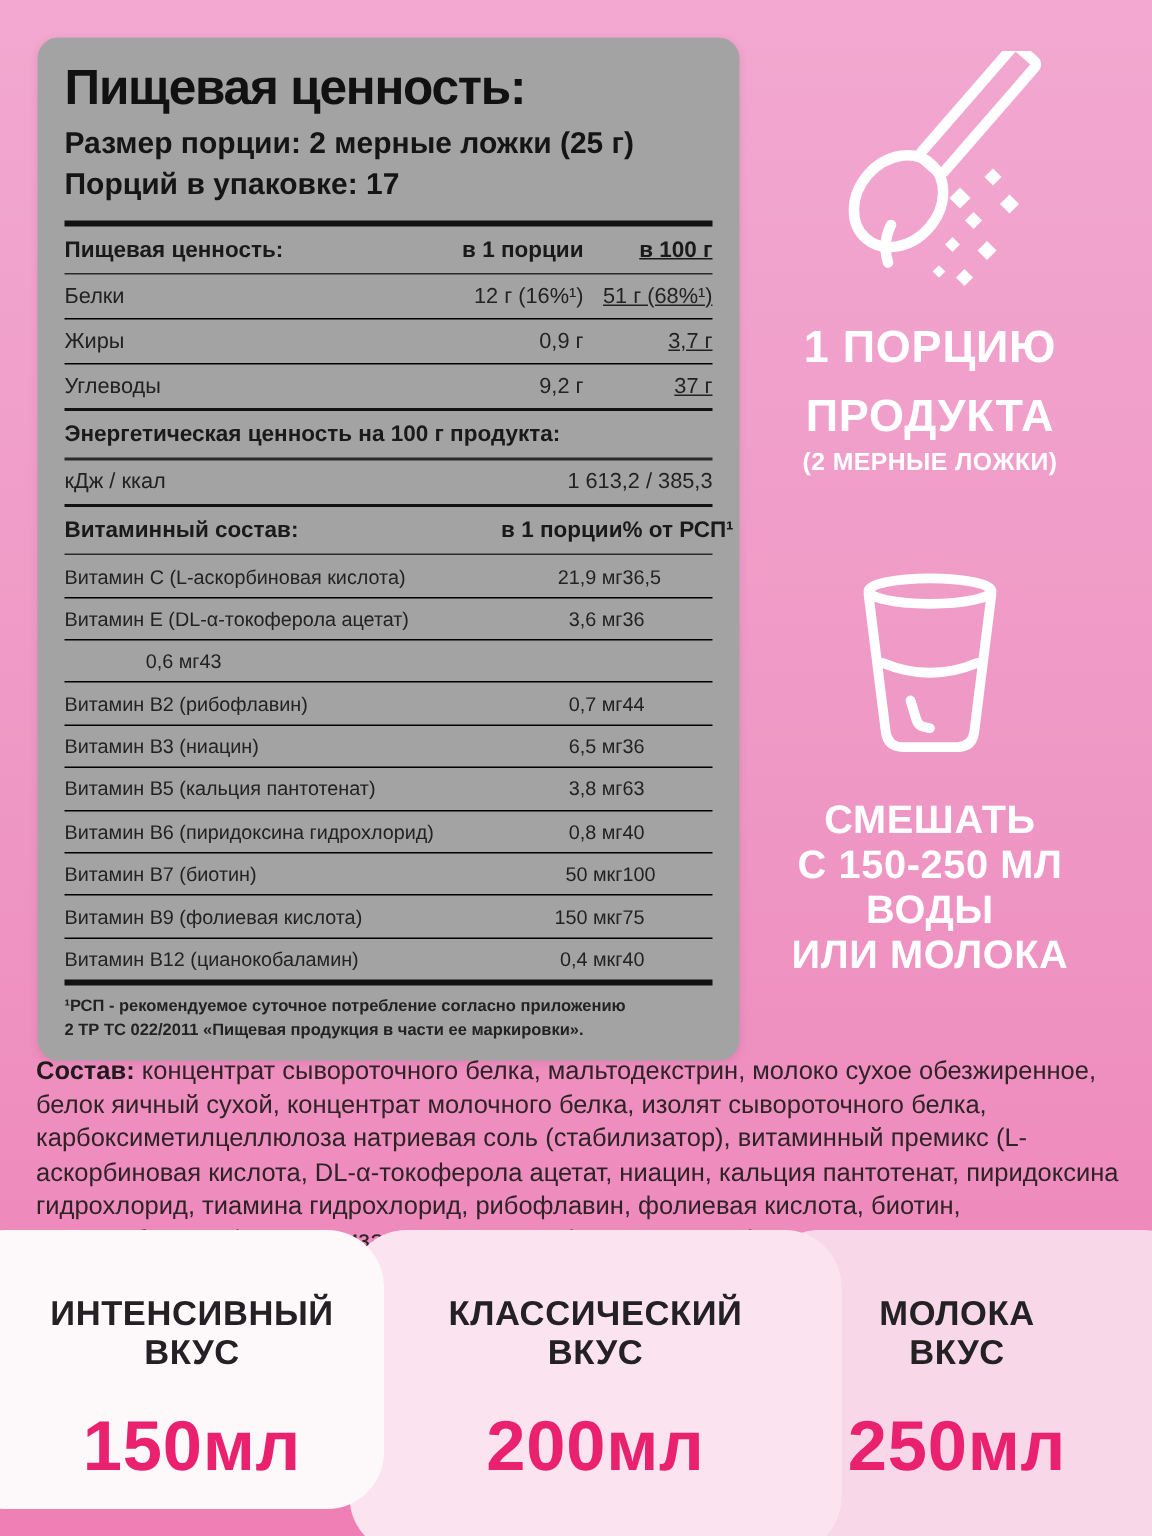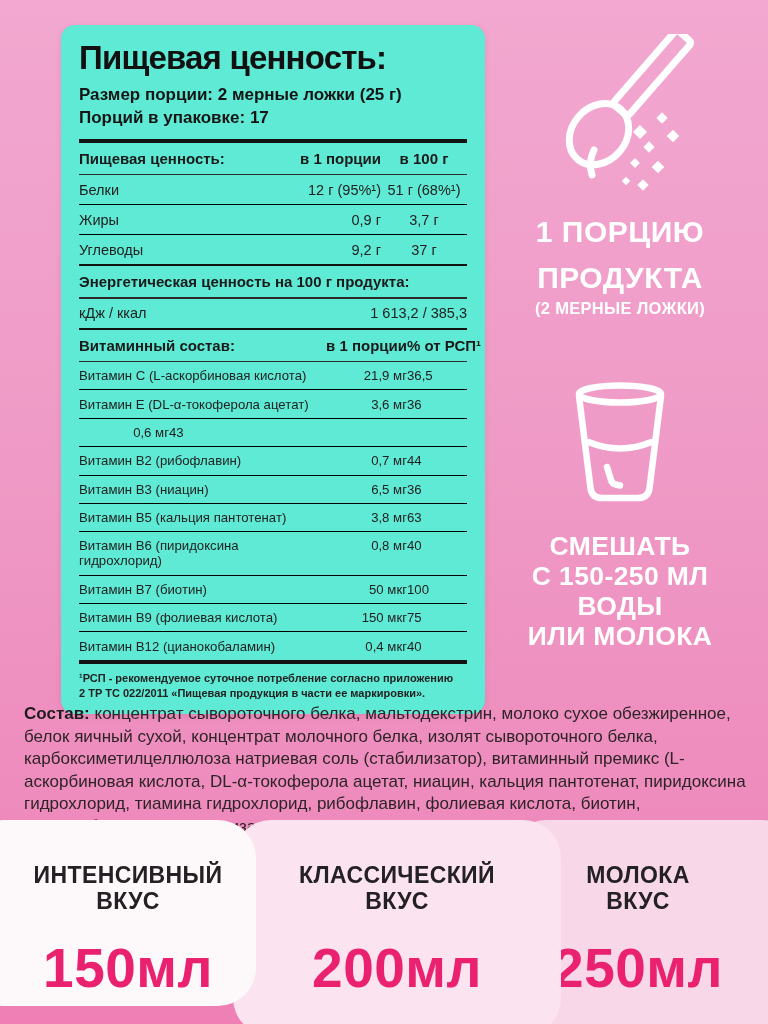--- a/index.html
+++ b/index.html
@@ -4,38 +4,37 @@
 <style>
   html, body { margin: 0; padding: 0; }
   body {
     width: 768px; height: 1024px; overflow: hidden; position: relative;
     font-family: "Liberation Sans", "DejaVu Sans", sans-serif;
     background: linear-gradient(180deg, #f2a8d0 0%, #ef9ac6 45%, #ee8cbd 78%, #ef7fb5 100%);
   }
 
   
   .label-card {
-    position: absolute; left: 25px; top: 25px; width: 424px;
-    background: #5eead4; border-radius: 14px;
+    position: absolute; left: 25px; top: 25px; width: 468px;
+    background: #a3a3a3; border-radius: 14px;
     padding: 13px 18px 12px; box-sizing: border-box; color: #1a1a1a;
     box-shadow: 0 2px 6px rgba(120,30,80,0.12);
-    margin-left: 36px;
   }
   .panel-title { font-size: 33px; font-weight: 800; letter-spacing: -0.8px; color: #111; line-height: 1.08; margin: 2px 0 7px; }
-  .serving-line { font-size: 17px; font-weight: 700; line-height: 1.38; color: #151515; }
+  .serving-line { font-size: 20px; font-weight: 700; line-height: 1.38; color: #151515; }
 
   .rule4 { height: 4px; background: #121212; border: none; margin: 0; }
   .rule2 { height: 2px; background: #121212; border: none; margin: 0; }
   .rule1 { height: 1.5px; background: #2a2a2a; border: none; margin: 0; }
   .mt9 { margin-top: 9px; }
 
   .trow { display: flex; align-items: baseline; padding: 6.5px 0; }
   .trow .c1 { flex: 1; text-align: left; }
   .trow .c2 { width: 105px; text-align: right; white-space: nowrap; }
-  .trow .c3 { width: 86px; text-align: center; white-space: nowrap; }
+  .trow .c3 { width: 86px; text-align: right; white-space: nowrap; text-decoration: underline; }
   .trow .c2v { width: 90px; text-align: right; white-space: nowrap; }
   .trow .c3v { width: 60px; text-align: left; white-space: nowrap; }
   .trow .cr { text-align: right; white-space: nowrap; }
   .thead { font-weight: 700; font-size: 15px; padding: 7px 0; }
   .macro { font-size: 14.5px; color: #222; }
   .vit { font-size: 13.2px; color: #222; padding: 6.2px 0; }
   .sep { border-top: 1px solid #000000; }
   .energy-h { font-weight: 700; font-size: 15px; padding: 7px 0; }
   .footnote { font-size: 11px; line-height: 1.42; color: #222; font-weight: 600; padding-top: 7px; }
 
@@ -50,41 +49,41 @@
   
   .composition { position: absolute; left: 24px; top: 686px; width: 726px; font-size: 17px; line-height: 1.33; color: #2e2327; }
   .composition b { font-weight: 700; color: #211a1d; }
 
   
   .flavor-card { position: absolute; top: 820px; border-radius: 38px; text-align: center; box-sizing: border-box; }
   .flavor-1 { left: -34px; width: 290px; height: 186px; background: #fdf8fa; z-index: 3; padding-left: 34px; }
   .flavor-2 { left: 233px; width: 328px; height: 216px; background: #fbe3ef; z-index: 2; }
   .flavor-3 { left: 508px; width: 292px; height: 216px; background: #f8d8e8; z-index: 1; padding-right: 32px; }
   .flavor-name { margin-top: 42px; font-size: 23px; font-weight: 800; color: #242124; line-height: 1.14; letter-spacing: 0.4px; }
-  .flavor-volume { margin-top: 22px; font-size: 55px; font-weight: 800; color: #e9216f; letter-spacing: 0.5px; }
+  .flavor-volume { margin-top: 22px; font-size: 47px; font-weight: 800; color: #e9216f; letter-spacing: 0.5px; }
 </style>
 </head>
 <body>
 
 <div class="label-card">
   <div class="panel-title">Пищевая ценность:</div>
   <div class="serving-line">Размер порции: 2 мерные ложки (25 г)</div>
   <div class="serving-line">Порций в упаковке: 17</div>
 
   <hr class="rule4 mt9">
   <div class="trow thead">
     <span class="c1">Пищевая ценность:</span>
     <span class="c2">в 1 порции</span>
     <span class="c3">в 100 г</span>
   </div>
   <hr class="rule1">
 
   <div class="trow macro">
     <span class="c1">Белки</span>
-    <span class="c2">12 г (95%¹)</span>
+    <span class="c2">12 г (16%¹)</span>
     <span class="c3">51 г (68%¹)</span>
   </div>
   <div class="trow macro sep">
     <span class="c1">Жиры</span>
     <span class="c2">0,9 г</span>
     <span class="c3">3,7 г</span>
   </div>
   <div class="trow macro sep">
     <span class="c1">Углеводы</span>
     <span class="c2">9,2 г</span>

